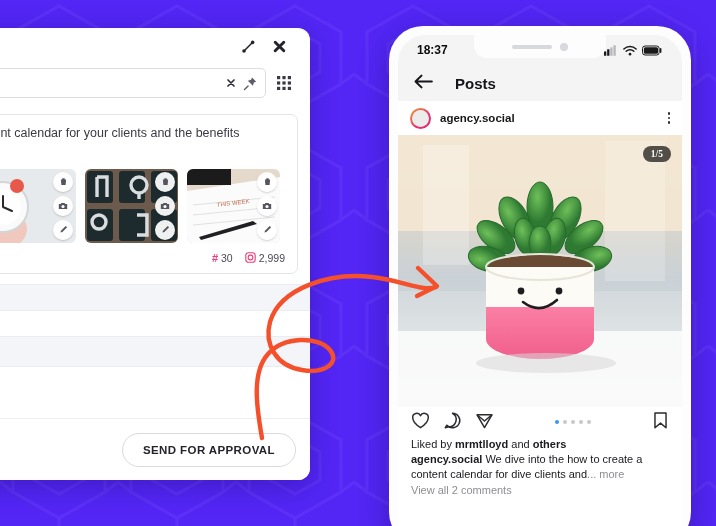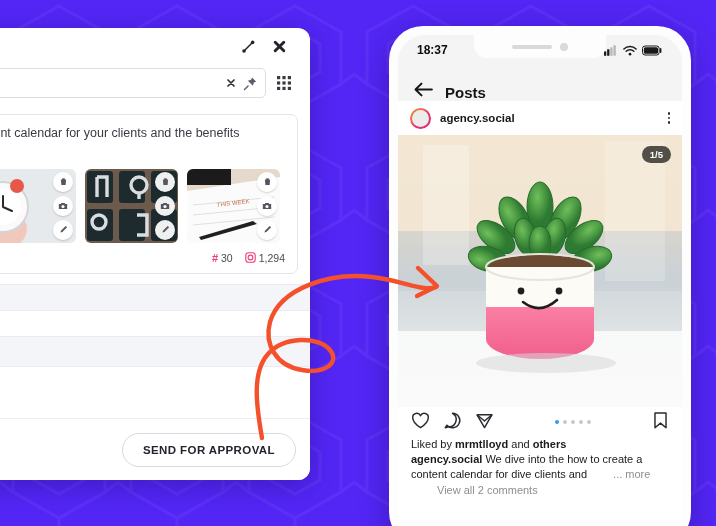--- a/index.html
+++ b/index.html
@@ -140,58 +140,58 @@
   .status-bar {
     height:30px; display:flex; align-items:center;
     justify-content:space-between; padding:0 20px 0 19px;
     font-size:12px; font-weight:bold; color:#0d0d0d;
     background:#f4f4f4;
   }
   .status-right { display:flex; align-items:center; gap:5px; }
 
   .ig-header {
     height:36px; background:#f4f4f4;
-    display:flex; align-items:flex-end; padding:0 16px; gap:12px;
+    display:flex; align-items:center; padding:0 16px; gap:22px;
   }
   .ig-title { font-size:15px; font-weight:bold; color:#16161a; }
 
   .ig-userrow {
     height:34px; background:#fff;
     display:flex; align-items:center; padding:0 12px; gap:9px;
   }
   .avatar-ring {
     width:21px; height:21px; border-radius:50%;
     background:linear-gradient(135deg,#f0a030,#e8326e 60%,#d62976);
     display:flex; align-items:center; justify-content:center; flex:none;
   }
   .avatar-in { width:17px; height:17px; border-radius:50%; background:#ececec; }
   .ig-user { font-size:11.5px; font-weight:bold; color:#16161a; flex:1; }
   .kebab { display:flex; flex-direction:column; gap:2px; cursor:pointer; }
   .kebab i { width:2.5px; height:2.5px; border-radius:50%; background:#2c2c33; display:block; }
 
-  #ig-photo { position:relative; width:100%; height:272px; overflow:hidden; }
+  #ig-photo { position:relative; width:100%; height:272px; overflow:hidden;font-family:Liberation Serif, serif; }
   .badge-count {
     position:absolute; top:11px; right:11px;
     background:rgba(20,18,16,.72); color:#fff;
     font-size:9.5px; font-weight:bold;
     padding:3px 8px; border-radius:10px; z-index:3;
   }
 
   .ig-actions {
     height:30px; display:flex; align-items:center;
     padding:0 13px; gap:13px; background:#fff;
   }
   .dots { display:flex; gap:4px; flex:1; justify-content:center; }
   .dots i { width:4px; height:4px; border-radius:50%; background:#c7c8cc; display:block; }
   .dots i.on { background:#3897f0; }
 
   .ig-caption { padding:0 13px; background:#fff; }
   .cap-line { font-size:11px; color:#1a1a1f; line-height:1.38; }
   .cap-line b { font-weight:bold; }
-  .muted { color:#8e8e93;margin-left:26px; }
+  .muted { color:#8e8e93; }
   .cap-date { font-size:8px; color:#9a9aa0; margin-top:3px; }
 
   #arrow-overlay { position:absolute; inset:0; pointer-events:none; z-index:50; }
 </style>
 </head>
 <body>
 
 <div id="bg-pattern">
   <svg viewBox="0 0 716 526">
     <defs>
@@ -370,21 +370,21 @@
     <div class="meta-row">
       <span class="meta-item">
         <span class="hash-sym">#</span>
         <span>30</span>
       </span>
       <span class="meta-item">
         <svg width="11" height="11" viewBox="0 0 14 14">
           <rect x="1" y="1" width="12" height="12" rx="3.6" fill="none" stroke="#ef3e7c" stroke-width="1.4"></rect>
           <circle cx="7" cy="7" r="3" fill="none" stroke="#ef3e7c" stroke-width="1.4"></circle>
         </svg>
-        <span>1,294</span>
+        <span>2,999</span>
       </span>
     </div>
   </div>
 
   <div class="filler">
     <div class="fill-row grey"></div>
     <div class="fill-row"></div>
     <div class="fill-row grey tall"></div>
     <div class="fill-row"></div>
   </div>

